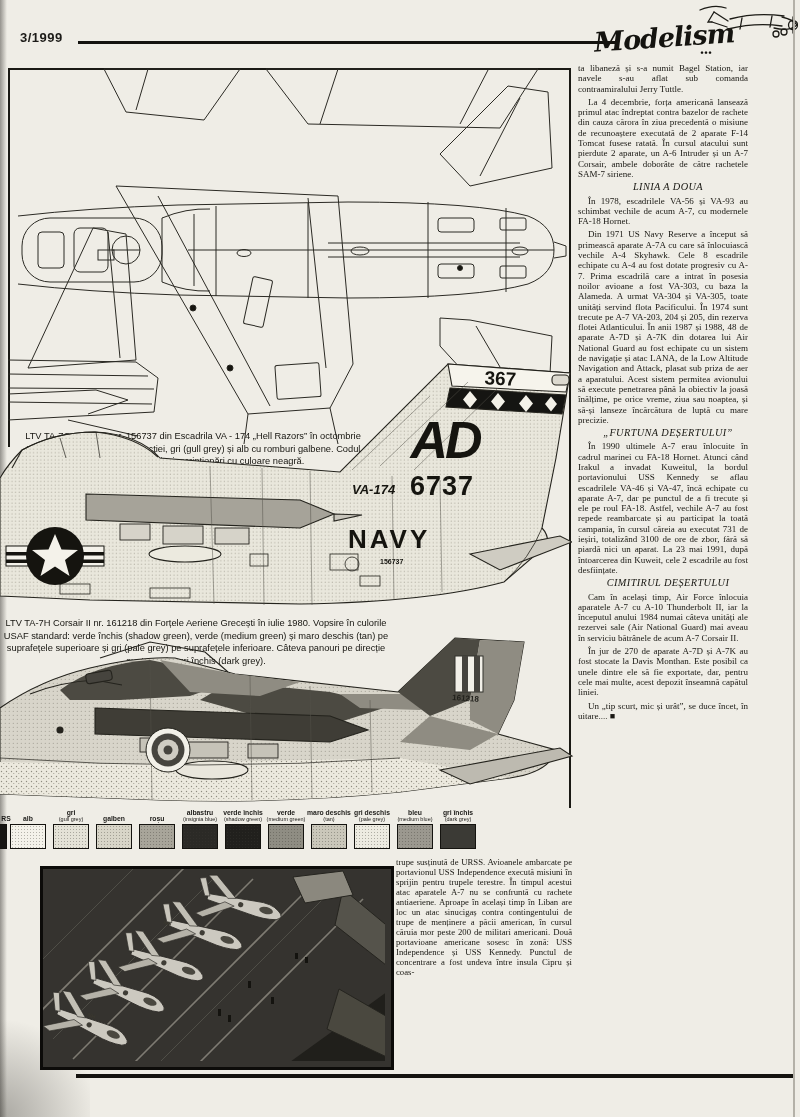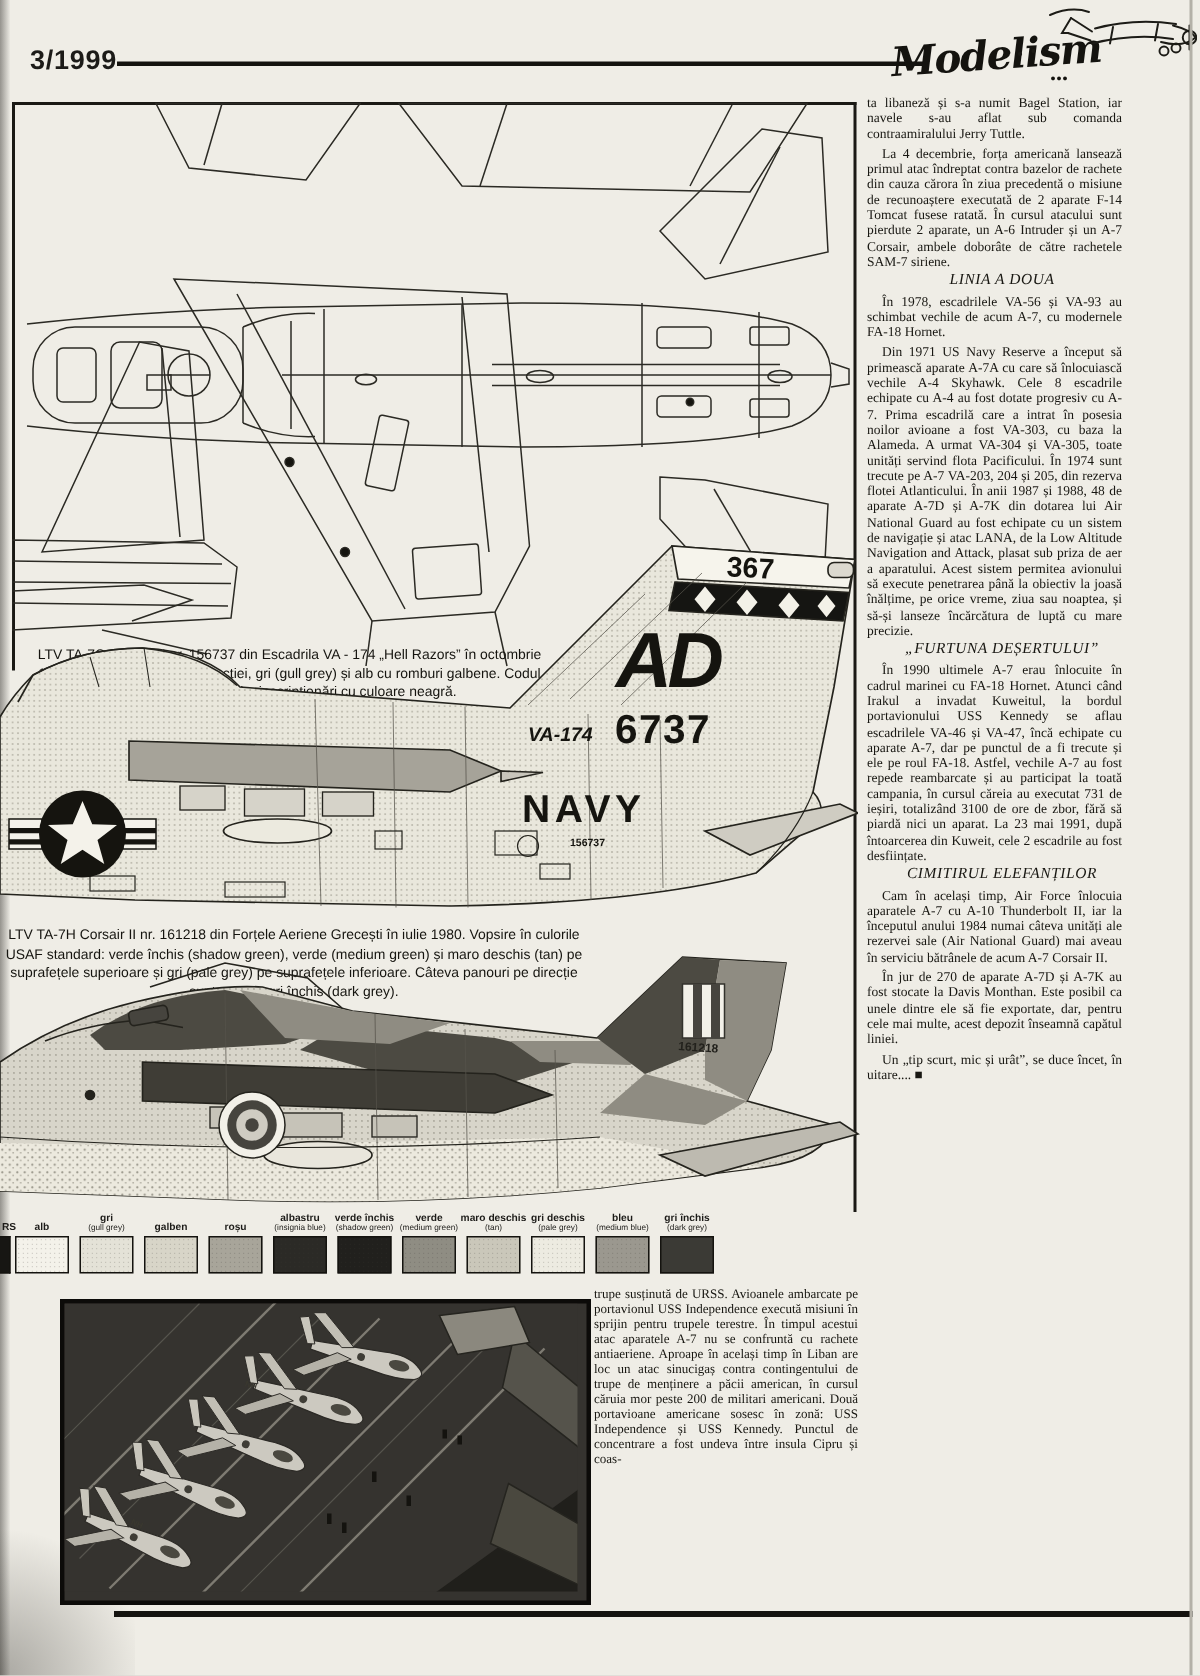--- a/index.html
+++ b/index.html
@@ -7,21 +7,21 @@
        font-family:"Liberation Serif",serif;color:#1c1b18;overflow:hidden;}
   .page{position:absolute;left:0;top:0;width:800px;height:1117px;background:#efede6;}
   .edge-left{position:absolute;left:0;top:0;width:7px;height:1117px;
       background:linear-gradient(90deg,rgba(40,38,34,.45),rgba(40,38,34,0));}
   .edge-right{position:absolute;left:793px;top:0;width:2px;height:1117px;background:#b4b1a8;}
   .corner-shadow{position:absolute;left:0;top:1010px;width:90px;height:107px;
       background:radial-gradient(circle at 0% 100%,rgba(40,38,34,.35),rgba(40,38,34,0) 70%);}
 
   
   .issue{position:absolute;left:20px;top:30px;font-family:"Liberation Sans",sans-serif;
-      font-size:18px;font-weight:600;letter-spacing:.5px;}
+      font-size:13px;font-weight:600;letter-spacing:.5px;}
   .hrule{position:absolute;left:78px;top:41px;width:541px;height:3px;background:#14130f;}
   .logo{position:absolute;left:594px;top:22px;font-family:"DejaVu Serif",serif;
       font-style:italic;font-weight:800;font-size:27px;transform:rotate(-4deg);
       letter-spacing:-1px;color:#14130f;}
   .logo-dots{position:absolute;left:700px;top:40px;font-size:16px;font-weight:800;color:#14130f;}
   .doodle{position:absolute;left:672px;top:2px;}
 
   
   .planbox{position:absolute;left:8px;top:68px;width:561px;height:377px;
       border-top:2.5px solid #1a1914;border-left:2.5px solid #1a1914;}
@@ -402,21 +402,21 @@
   </div>
 
   <div class="txt rcol">
     <p class="noind">ta libaneză și s-a numit Bagel Station, iar navele s-au aflat sub comanda contraamiralului Jerry Tuttle.</p>
     <p>La 4 decembrie, forța americană lansează primul atac îndreptat contra bazelor de rachete din cauza cărora în ziua precedentă o misiune de recunoaștere executată de 2 aparate F-14 Tomcat fusese ratată. În cursul atacului sunt pierdute 2 aparate, un A-6 Intruder și un A-7 Corsair, ambele doborâte de către rachetele SAM-7 siriene.</p>
     <p class="rhead">LINIA A DOUA</p>
     <p>În 1978, escadrilele VA-56 și VA-93 au schimbat vechile de acum A-7, cu modernele FA-18 Hornet.</p>
     <p>Din 1971 US Navy Reserve a început să primească aparate A-7A cu care să înlocuiască vechile A-4 Skyhawk. Cele 8 escadrile echipate cu A-4 au fost dotate progresiv cu A-7. Prima escadrilă care a intrat în posesia noilor avioane a fost VA-303, cu baza la Alameda. A urmat VA-304 și VA-305, toate unități servind flota Pacificului. În 1974 sunt trecute pe A-7 VA-203, 204 și 205, din rezerva flotei Atlanticului. În anii 1987 și 1988, 48 de aparate A-7D și A-7K din dotarea lui Air National Guard au fost echipate cu un sistem de navigație și atac LANA, de la Low Altitude Navigation and Attack, plasat sub priza de aer a aparatului. Acest sistem permitea avionului să execute penetrarea până la obiectiv la joasă înălțime, pe orice vreme, ziua sau noaptea, și să-și lanseze încărcătura de luptă cu mare precizie.</p>
     <p class="rhead">„FURTUNA DEȘERTULUI”</p>
     <p>În 1990 ultimele A-7 erau înlocuite în cadrul marinei cu FA-18 Hornet. Atunci când Irakul a invadat Kuweitul, la bordul portavionului USS Kennedy se aflau escadrilele VA-46 și VA-47, încă echipate cu aparate A-7, dar pe punctul de a fi trecute și ele pe roul FA-18. Astfel, vechile A-7 au fost repede reambarcate și au participat la toată campania, în cursul căreia au executat 731 de ieșiri, totalizând 3100 de ore de zbor, fără să piardă nici un aparat. La 23 mai 1991, după întoarcerea din Kuweit, cele 2 escadrile au fost desființate.</p>
-    <p class="rhead">CIMITIRUL ELEFANȚILOR</p>
+    <p class="rhead">CIMITIRUL DEȘERTULUI</p>
     <p>Cam în același timp, Air Force înlocuia aparatele A-7 cu A-10 Thunderbolt II, iar la începutul anului 1984 numai câteva unități ale rezervei sale (Air National Guard) mai aveau în serviciu bătrânele de acum A-7 Corsair II.</p>
     <p>În jur de 270 de aparate A-7D și A-7K au fost stocate la Davis Monthan. Este posibil ca unele dintre ele să fie exportate, dar, pentru cele mai multe, acest depozit înseamnă capătul liniei.</p>
     <p>Un „tip scurt, mic și urât”, se duce încet, în uitare.... ■</p>
   </div>
 
   <div class="frule"></div>
   <div class="pagnum">pag. 11</div>
 
   <div class="edge-right"></div>
 </div>

